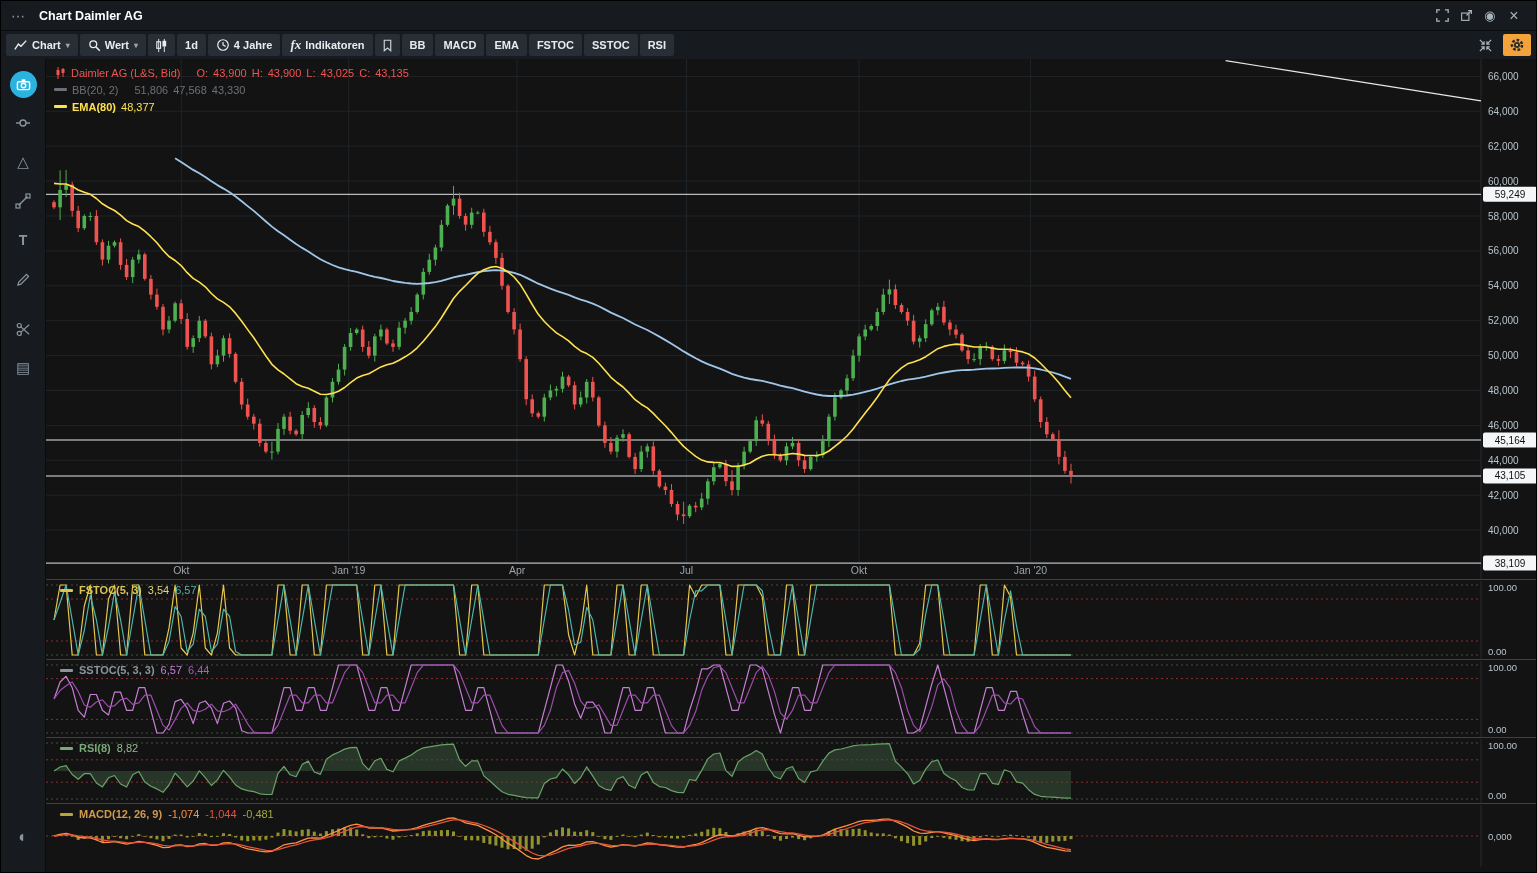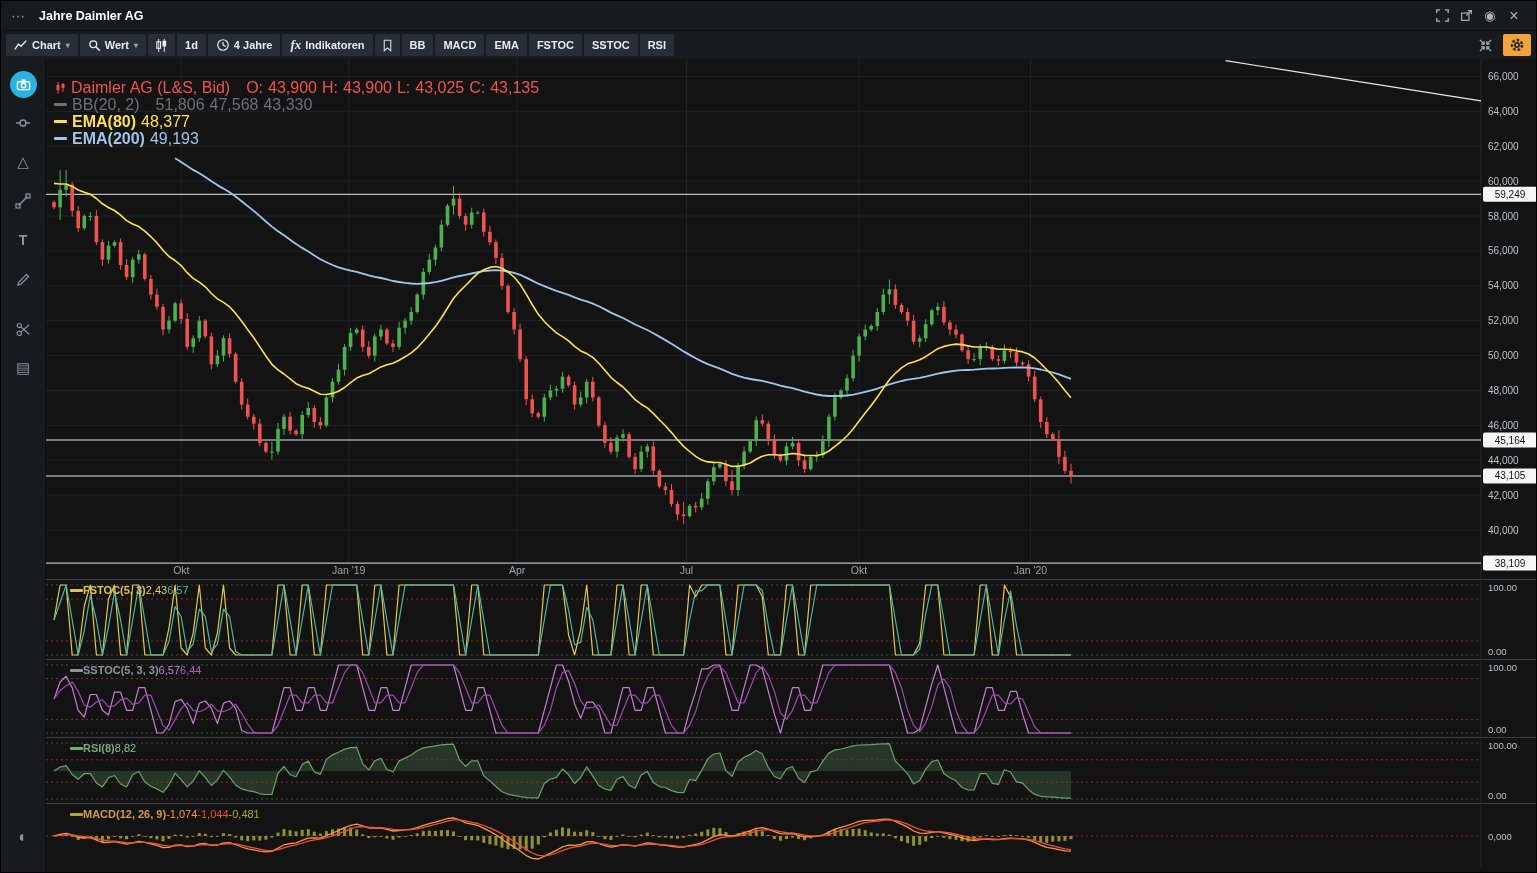--- a/index.html
+++ b/index.html
@@ -23,40 +23,40 @@
   
   .sidebar{position:absolute;top:58px;left:0;width:45px;bottom:0;background:#171b20;border-right:1px solid #0a0d10;display:flex;flex-direction:column;align-items:center;padding-top:12px;z-index:9}
   .side-btn{width:28px;height:28px;display:flex;align-items:center;justify-content:center;color:#8a949e;font-size:15px;cursor:pointer;margin-bottom:11px}
   .side-btn.camera{background:#2bb3e0;border-radius:50%;color:#fff;width:27px;height:27px}
   .side-btn.gap-top{margin-top:11px}
   .side-btn.bottom{position:absolute;bottom:10px;left:8px;font-size:16px}
   
   .chart-area{position:absolute;left:45px;top:58px;right:0;bottom:0;background:#131313}
   svg text{font-family:"Liberation Sans",sans-serif}
   #main-svg{position:absolute;left:0;top:0}
-  .legend{position:absolute;left:8px;top:20px;z-index:3;font-size:16px}
+  .legend{position:absolute;left:8px;top:5px;z-index:3;font-size:11px}
   .lrow{display:flex;align-items:center;gap:5px;height:17px;white-space:nowrap}
   .lrow .gap{width:6px}
   .dash{width:13px;height:3px;border-radius:1px;display:inline-block}
   .panel{position:absolute;left:0;width:1492px;border-top:1px solid #3b4147;background:#131313}
   .panel svg{position:absolute;left:0;top:1px}
-  .plabel{position:absolute;left:24px;top:4px;font-size:11px;display:flex;align-items:center;z-index:3;white-space:nowrap}
+  .plabel{position:absolute;left:14px;top:4px;font-size:11px;display:flex;align-items:center;gap:6px;z-index:3;white-space:nowrap}
   .pax{position:absolute;left:1442px;font-size:9.5px;color:#b8c4cc;z-index:3}
   .pax.top{top:2px}
   .pax.bottom{bottom:2px}
   .pax.mid{top:50%;transform:translateY(-50%)}
 </style>
 </head>
 <body>
 
 <div class="window">
 
   <header class="titlebar">
     <span class="dots">⋯</span>
-    <span class="wtitle">Jahre Daimler AG</span>
+    <span class="wtitle">Chart Daimler AG</span>
     <span class="tspacer"></span>
     <span class="tb-ic">
       <svg width="13" height="13" viewBox="0 0 16 16">
           <path d="M1,5 V1 H5 M11,1 H15 V5 M15,11 V15 H11 M5,15 H1 V11" fill="none" stroke="#aab4bc" stroke-width="1.6"></path>
         </svg>
     </span>
     <span class="tb-ic">
       <svg width="13" height="13" viewBox="0 0 16 16">
           <rect x="2" y="5" width="9" height="9" fill="none" stroke="#aab4bc" stroke-width="1.4"></rect>
           <path d="M8,8 L14,2 M10,2 H14 V6" fill="none" stroke="#aab4bc" stroke-width="1.4"></path>
@@ -625,32 +625,27 @@
         <span class="gap"></span>
         <span style="color: rgb(106, 113, 120);">51,806</span>
         <span style="color: rgb(106, 113, 120);">47,568</span>
         <span style="color: rgb(106, 113, 120);">43,330</span>
       </div>
       <div class="lrow">
         <span class="dash" style="background: rgb(255, 225, 77);"></span>
         <span style="font-weight: 700; color: rgb(255, 225, 77);">EMA(80)</span>
         <span style="color: rgb(255, 225, 77);">48,377</span>
       </div>
-      <div class="lrow">
-        <span class="dash" style="background: rgb(159, 198, 232);"></span>
-        <span style="font-weight: 700; color: rgb(159, 198, 232);">EMA(200)</span>
-        <span style="color: rgb(159, 198, 232);">49,193</span>
-      </div>
     </div>
 
     <div class="panel" style="top:520px;height:80px">
       <div class="plabel">
         <span class="dash" style="background: rgb(217, 196, 85);"></span>
         <span style="font-weight: 700; color: rgb(217, 196, 85);">FSTOC(5, 3)</span>
-        <span style="color: rgb(224, 210, 122);">2,43</span>
+        <span style="color: rgb(224, 210, 122);">3,54</span>
         <span style="color: rgb(77, 182, 172);">6,57</span>
       </div>
       <span class="pax top">100.00</span>
       <span class="pax bottom">0.00</span>
       <svg id="svg-fstoc" width="1492" height="78">
           <line x1="0" y1="4.0" x2="1435" y2="4.0" stroke="#44503f" stroke-dasharray="2 3"></line>
           <line x1="0" y1="74.0" x2="1435" y2="74.0" stroke="#44503f" stroke-dasharray="2 3"></line>
           <line x1="0" y1="18.0" x2="1435" y2="18.0" stroke="#8a3030" stroke-dasharray="2 3"></line>
           <line x1="0" y1="60.0" x2="1435" y2="60.0" stroke="#8a3030" stroke-dasharray="2 3"></line>
           <line x1="1435" y1="0" x2="1435" y2="78" stroke="#262b30"></line>

